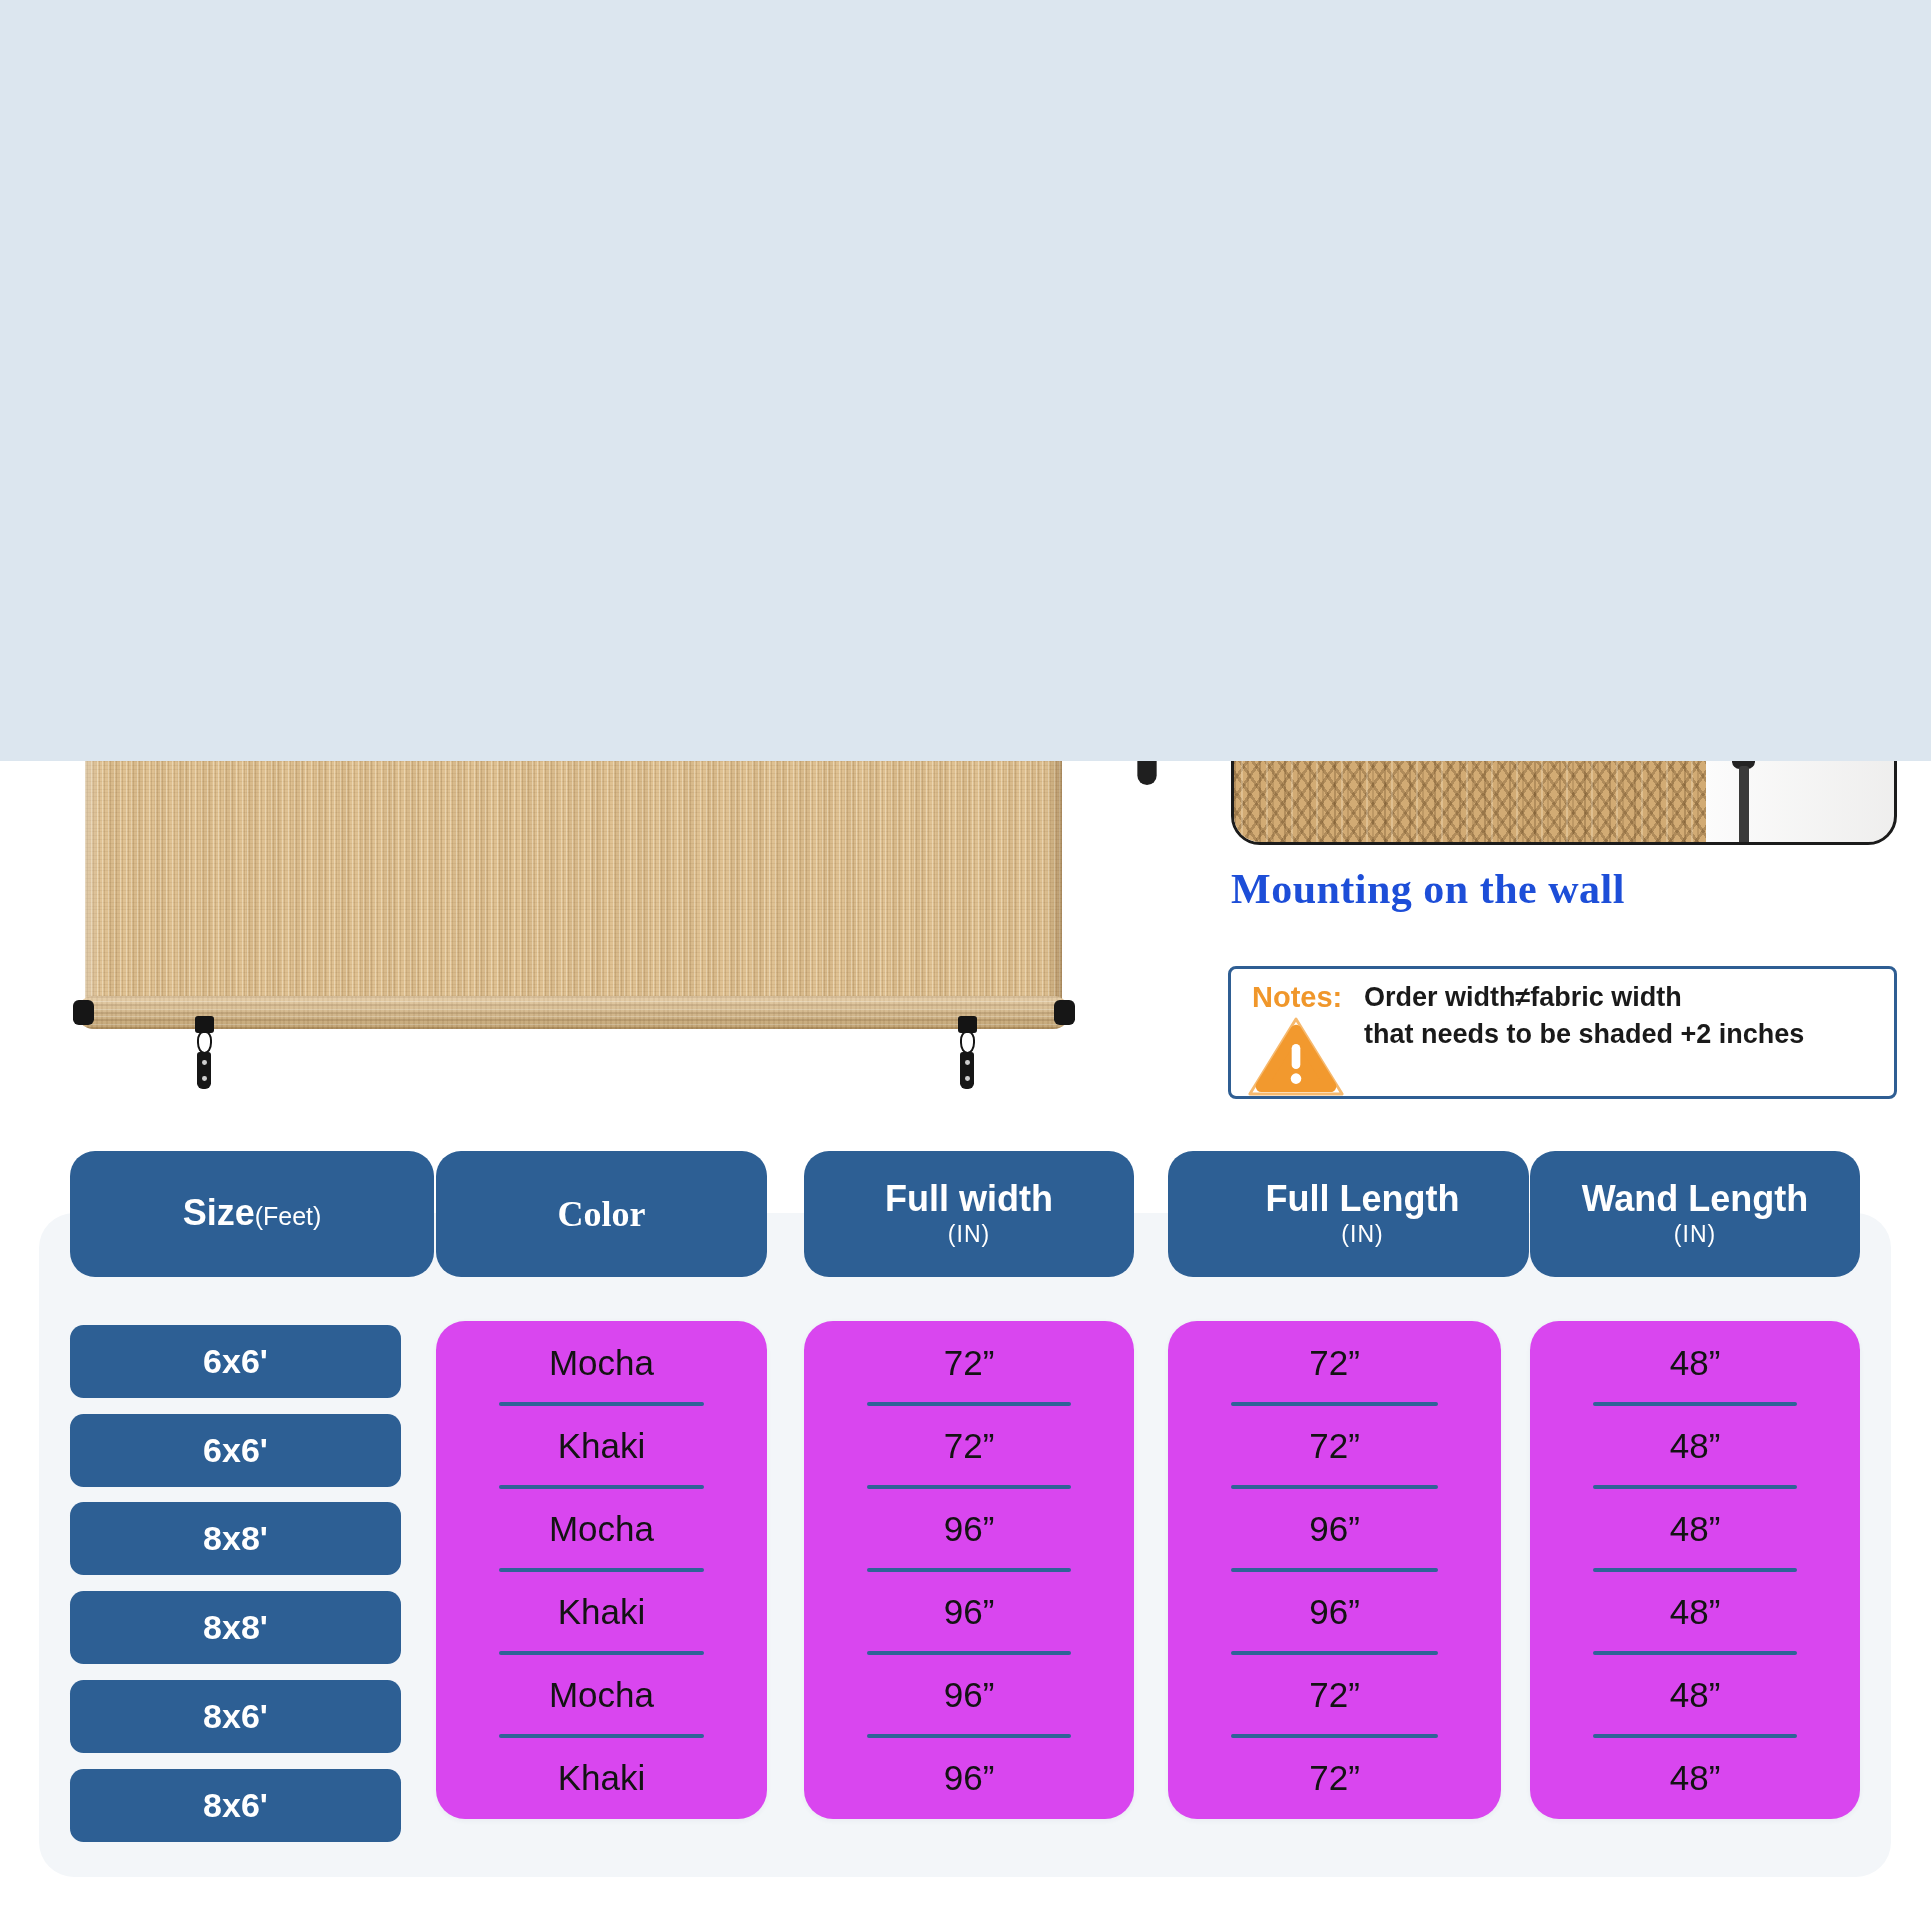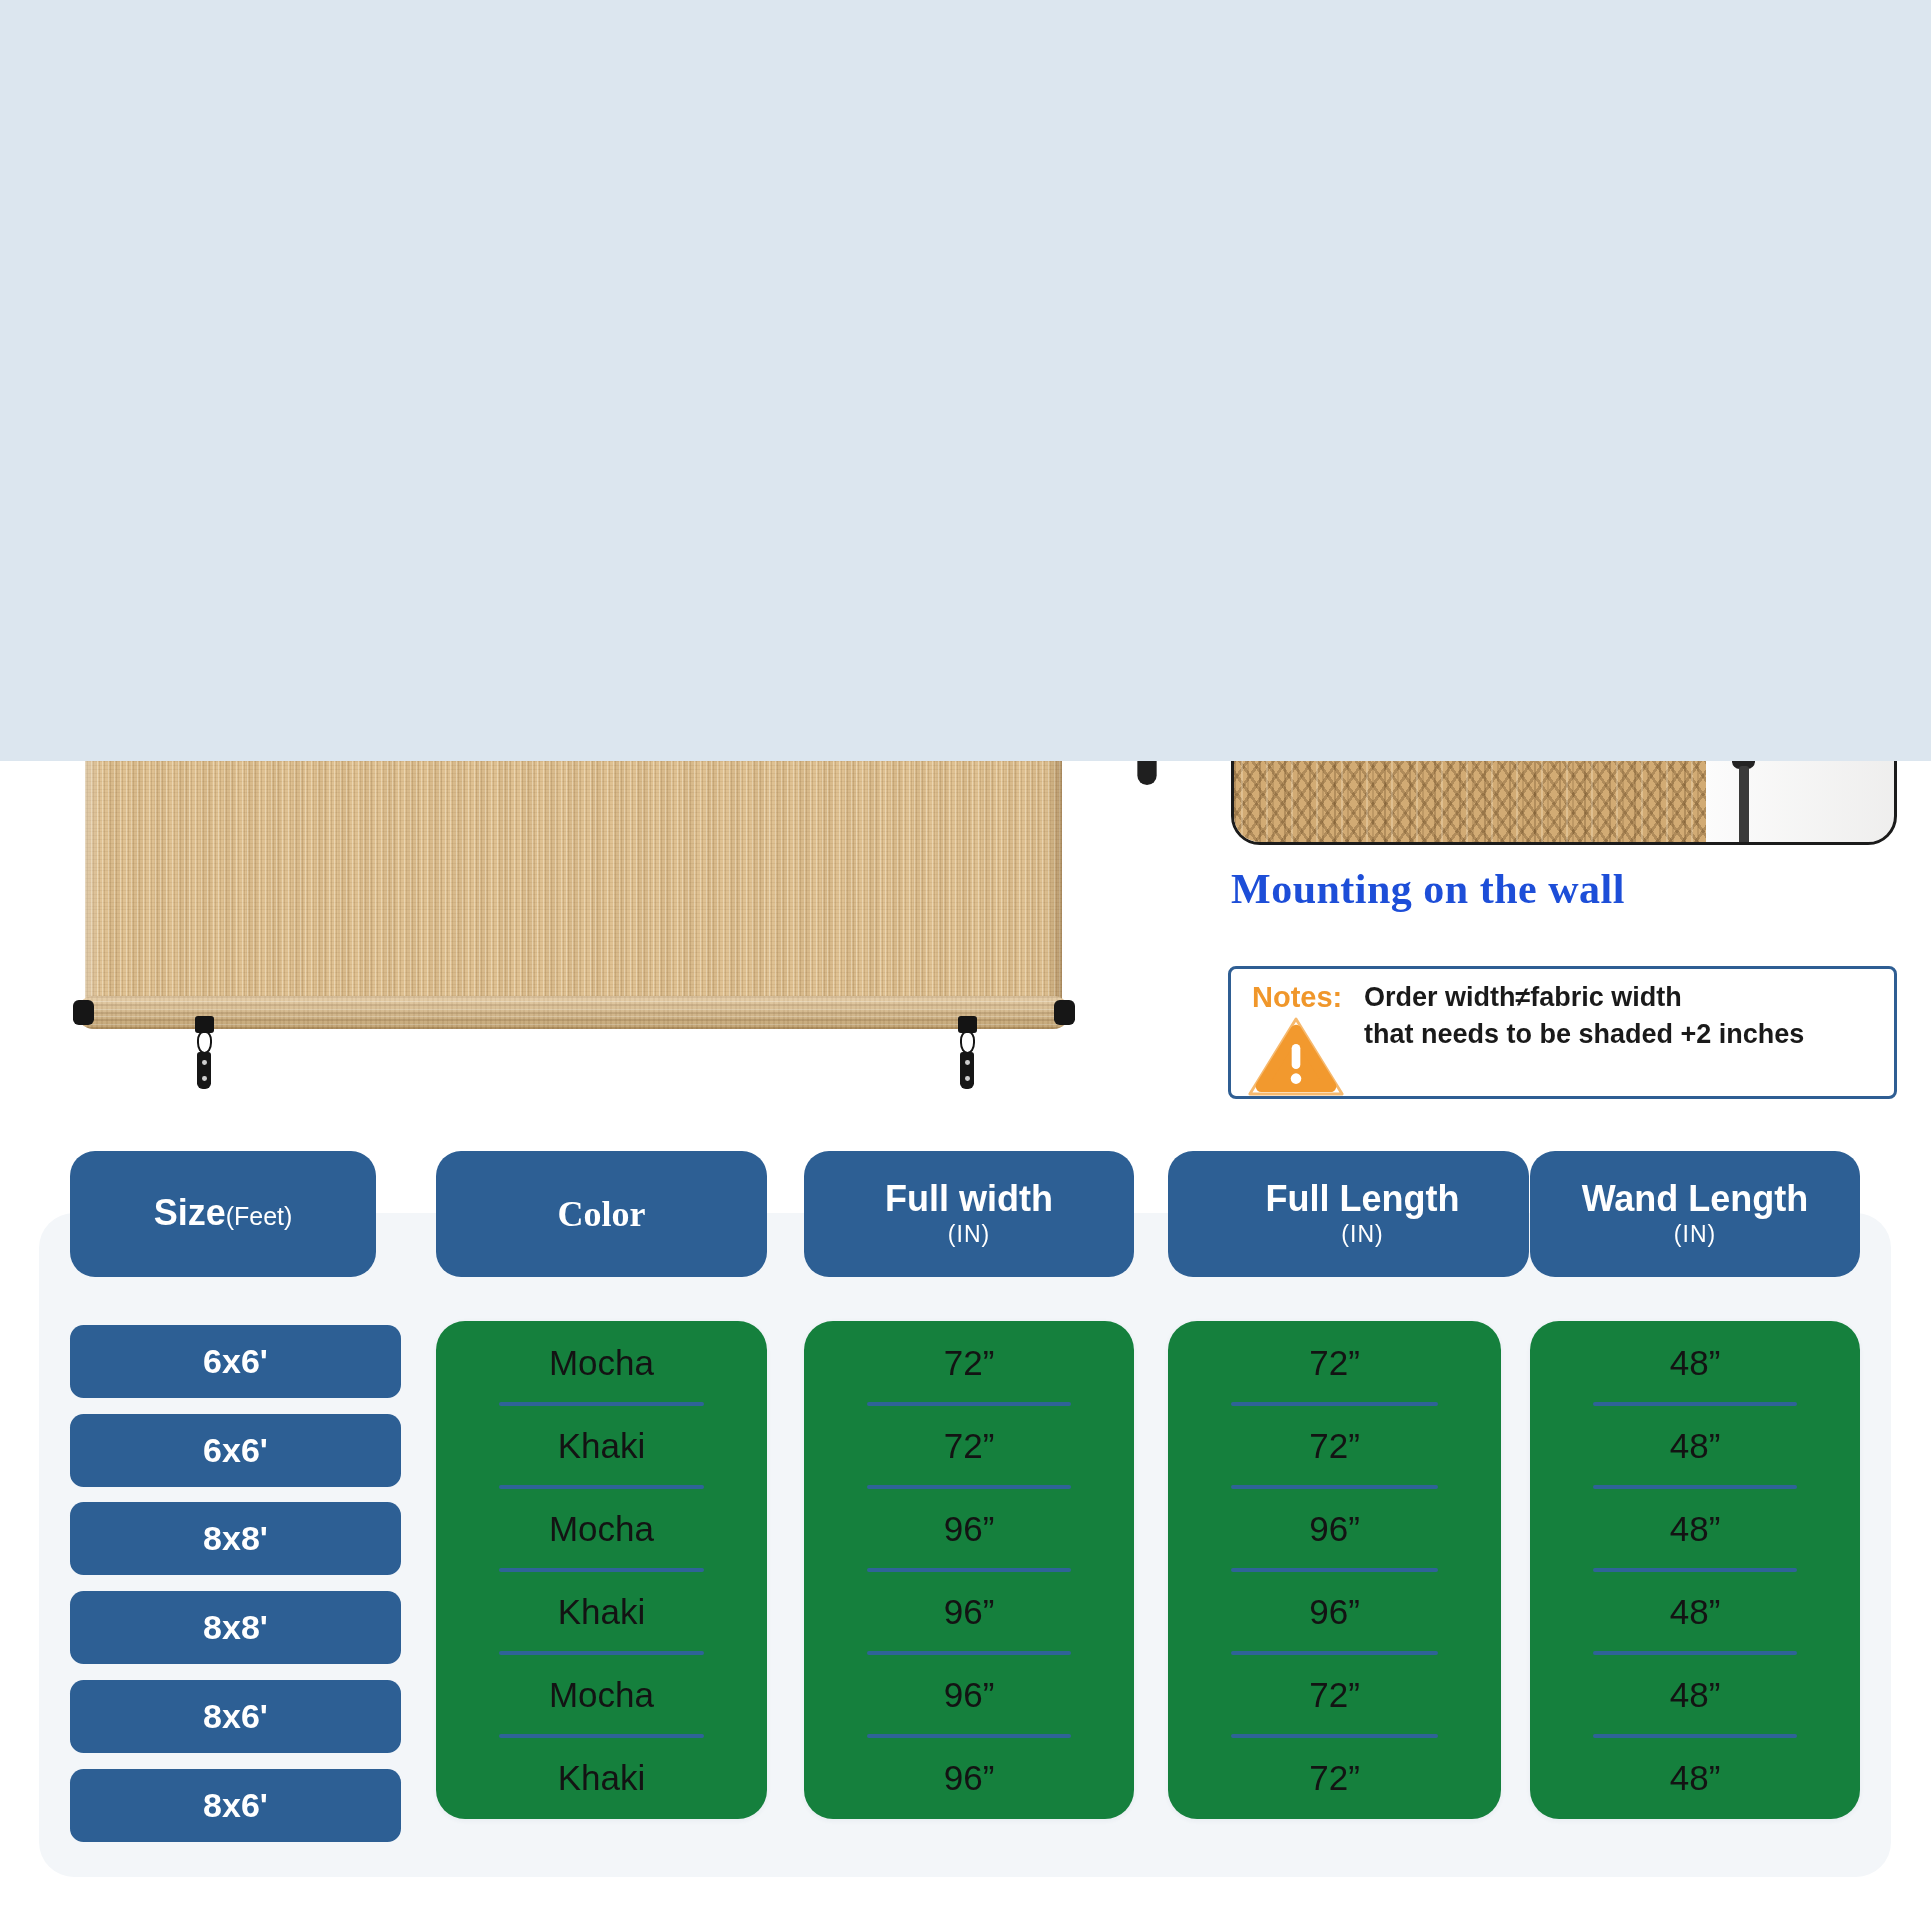--- a/index.html
+++ b/index.html
@@ -12,21 +12,21 @@
 
   .hdr{position:absolute;top:1151px;height:126px;background:#2d5f94;border-radius:25px;
        color:#ffffff;display:flex;flex-direction:column;align-items:center;justify-content:center;text-align:center;}
   .hdr .main{font-size:36px;font-weight:700;line-height:41px;}
   .hdr .sub{font-size:23px;font-weight:400;line-height:31px;letter-spacing:1px;}
   .hdr .inline-sub{font-size:25px;font-weight:400;}
 
   .size-pill{position:absolute;left:70px;width:331px;height:73px;background:#2d5f94;border-radius:13.5px;
              color:#fff;font-size:34px;font-weight:700;display:flex;align-items:center;justify-content:center;}
 
-  .card{position:absolute;top:1321px;height:498px;background:#15803d;border-radius:29px;
+  .card{position:absolute;top:1321px;height:498px;background:#d946ef;border-radius:29px;
         display:flex;flex-direction:column;box-shadow:0 1.9px 5.8px rgba(40,60,90,.05);}
   .cell{flex:1;position:relative;display:flex;align-items:center;justify-content:center;
         font-size:35px;font-weight:400;color:#131313;}
   .cell:not(:last-child)::after{content:"";position:absolute;bottom:-1.9px;left:19%;width:62%;height:3.9px;
         background:#2f6397;border-radius:1.9px;}
 
   
   .rib-fabric{position:absolute;left:85px;top:89px;width:977px;height:919px;background-color:#dfc192;
     background-image:
       repeating-linear-gradient(90deg, rgba(255,250,235,.35) 0 1px, transparent 1px 1.9px, rgba(130,95,50,.20) 1.9px 2.9px, transparent 2.9px 5.8px),
@@ -186,21 +186,21 @@
     </svg>
     <div class="notes-text">
       <div>Order width≠fabric width</div>
       <div>that needs to be shaded +2 inches</div>
     </div>
   </div>
 
   <div class="band"></div>
   <div class="panel"></div>
 
-  <div class="hdr" style="left:70px;width:306px;">
+  <div class="hdr" style="left:70px;width:364px;">
     <div class="main"><span>Size</span><span class="inline-sub">(Feet)</span></div>
   </div>
   <div class="hdr" style="left:436px;width:331px;font-family:Liberation Serif, serif;">
     <div class="main">Color</div>
   </div>
   <div class="hdr" style="left:804px;width:330px;">
     <div class="main">Full width</div>
     <div class="sub">(IN)</div>
   </div>
   <div class="hdr" style="left:1168px;width:333px;padding-left:28px;">

